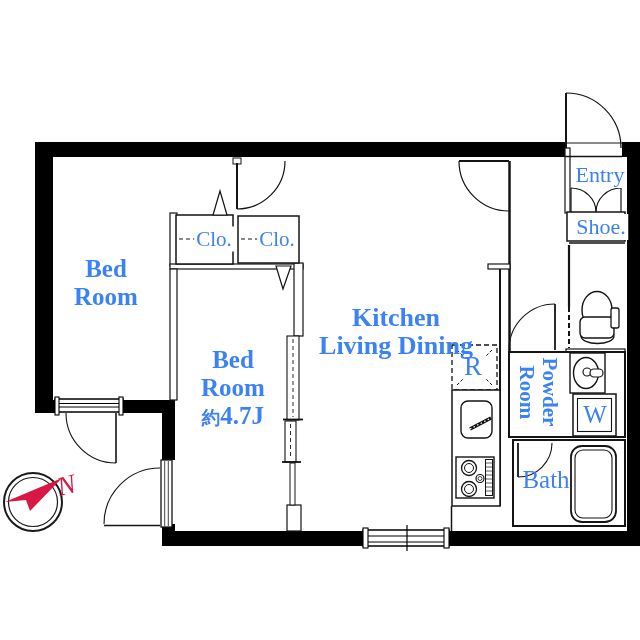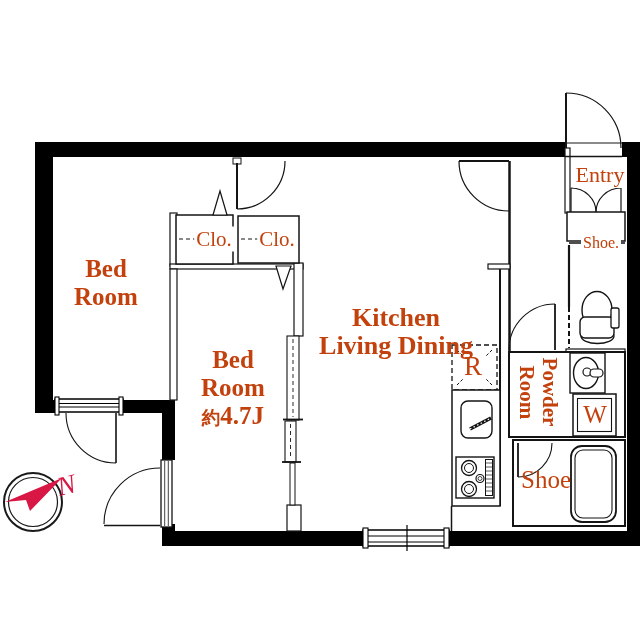--- a/index.html
+++ b/index.html
@@ -1,30 +1,30 @@
 <!DOCTYPE html>
 <html><head>
 <meta charset="utf-8">
 <style>
   html,body{margin:0;padding:0;background:#fff;}
   #plan{position:relative;width:640px;height:640px;background:#fff;overflow:hidden;
         font-family:"Liberation Serif","DejaVu Serif",serif;color:#111;}
   #plan svg{position:absolute;left:0;top:0;}
   .lbl{position:absolute;transform:translate(-50%,-50%);text-align:center;
-       white-space:nowrap;color:#c2410c;}
+       white-space:nowrap;color:#3b82f6;}
   .lbl .ln{display:block;font-weight:bold;}
   .sm{font-size:0.74em;}
   .wbg{background:#fff;padding:0 2px;}
   #lbl-bedroom1{left:106px;top:283px;font-size:25px;line-height:28px;}
   #lbl-bedroom2{left:233px;top:389px;font-size:25px;line-height:28px;}
   #lbl-ldk{left:396px;top:332px;font-size:26px;line-height:28px;}
   #lbl-clo1{left:214px;top:239px;font-size:21px;}
   #lbl-clo2{left:277px;top:239px;font-size:21px;}
   #lbl-entry{left:600px;top:175px;font-size:22px;}
-  #lbl-shoe{left:601px;top:243px;font-size:16px;}
+  #lbl-shoe{left:601px;top:227px;font-size:22px;}
   #lbl-bath{left:546px;top:480px;font-size:25px;}
   #lbl-w{left:595px;top:415px;font-size:25px;}
   #lbl-r{left:473px;top:366px;font-size:27px;}
   #lbl-powder{left:538px;top:392px;font-size:21px;writing-mode:vertical-rl;
               transform:translate(-50%,-50%);line-height:23px;}
   #lbl-powder .ln{display:block;}
 </style>
 </head>
 <body>
 
@@ -225,17 +225,17 @@
 <div class="lbl wbg" id="lbl-clo1">Clo.</div>
 <div class="lbl wbg" id="lbl-clo2">Clo.</div>
 <div class="lbl wbg" id="lbl-entry">Entry</div>
 <div class="lbl wbg" id="lbl-shoe">Shoe.</div>
 
 <div class="lbl" id="lbl-powder">
   <span class="ln">Powder</span>
   <span class="ln">Room</span>
 </div>
 
-<div class="lbl" id="lbl-bath">Shoe</div>
+<div class="lbl" id="lbl-bath">Bath</div>
 <div class="lbl" id="lbl-w">W</div>
 <div class="lbl" id="lbl-r">R</div>
 
 </div>
 
 </body></html>

